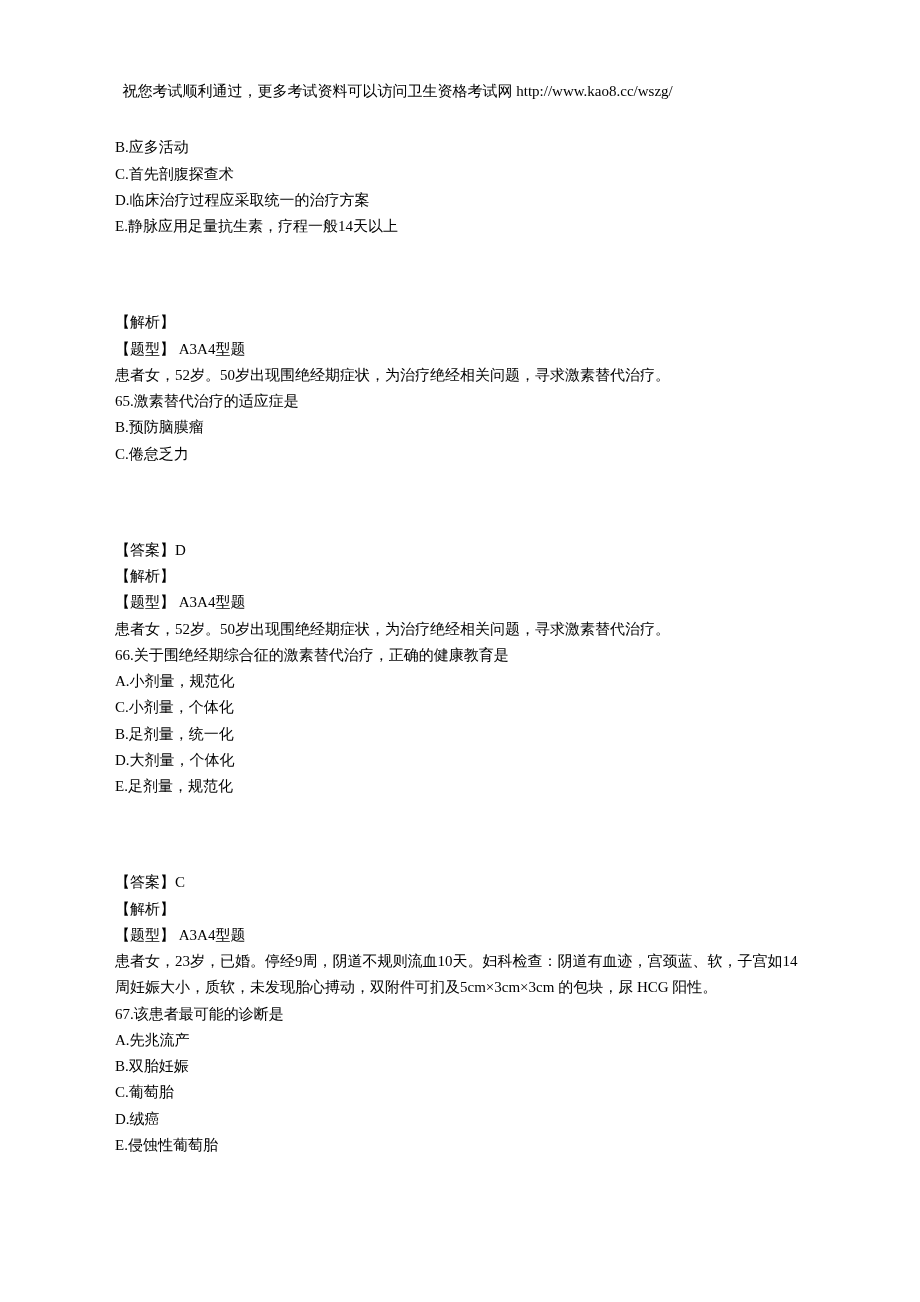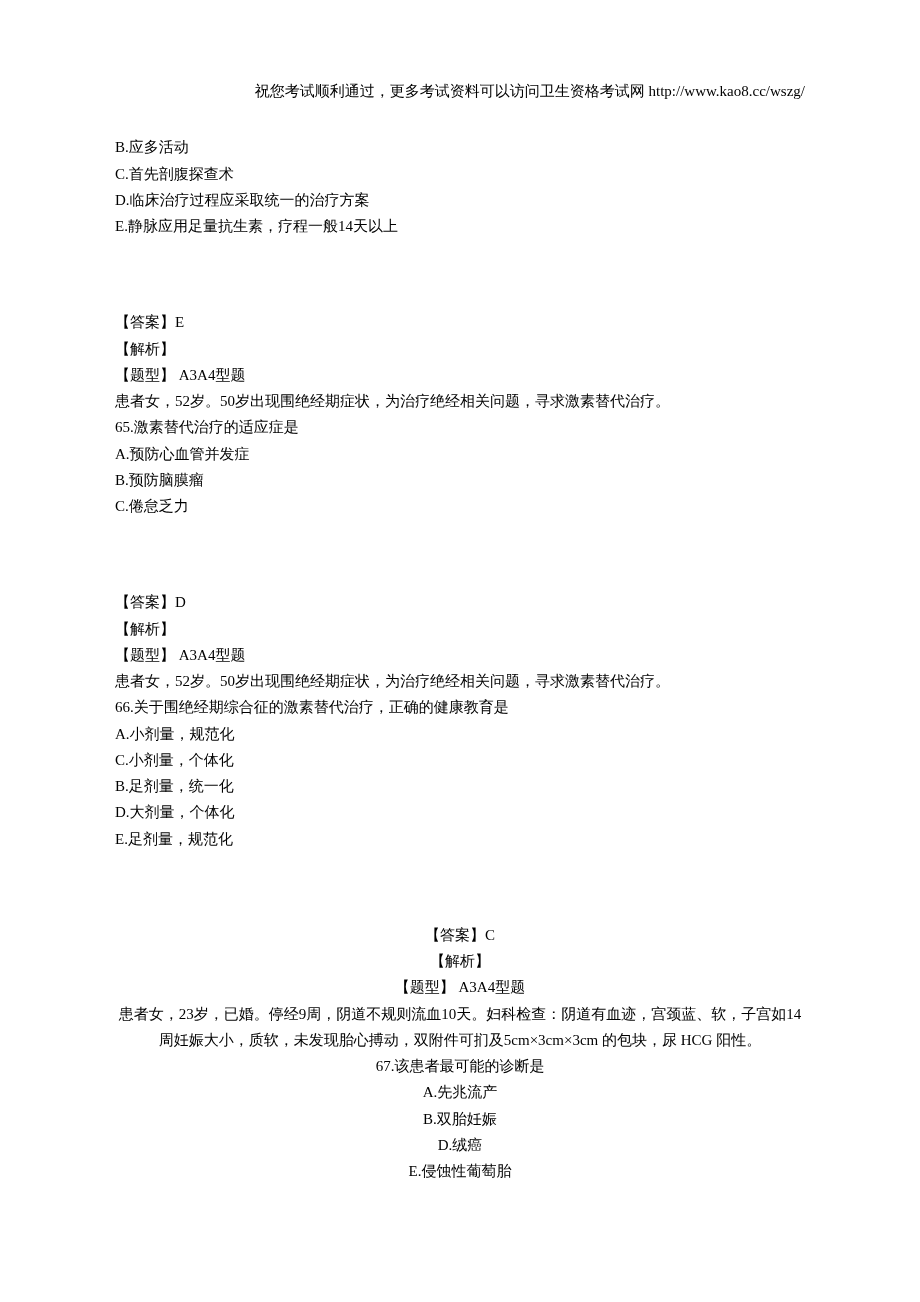--- a/index.html
+++ b/index.html
@@ -13,54 +13,50 @@
       background: #ffffff;
       font-family: "SimSun", "宋体", serif;
       font-size: 15px;
       color: #000000;
       line-height: 1.75;
       padding: 78px 115px 60px 115px;
     }
     .header {
       margin-bottom: 30px;
       text-indent: 0.5em;
-      text-align: right;
     }
     .section {
       margin-bottom: 70px;
     }
     .section:last-of-type {
       margin-bottom: 56px;
-      text-align: center;
     }
     .line {
       display: block;
     }
   </style>
 </head>
 <body>
 
 <div class="header">
   <span>祝您考试顺利通过，更多考试资料可以访问卫生资格考试网 http://www.kao8.cc/wszg/</span>
 </div>
 
 <div class="section">
   <span class="line">B.应多活动</span>
   <span class="line">C.首先剖腹探查术</span>
   <span class="line">D.临床治疗过程应采取统一的治疗方案</span>
   <span class="line">E.静脉应用足量抗生素，疗程一般14天以上</span>
 </div>
 
 <div class="section">
-  <span class="line">【答案】E</span>
   <span class="line">【解析】</span>
   <span class="line">【题型】 A3A4型题</span>
   <span class="line">患者女，52岁。50岁出现围绝经期症状，为治疗绝经相关问题，寻求激素替代治疗。</span>
   <span class="line">65.激素替代治疗的适应症是</span>
-  <span class="line">A.预防心血管并发症</span>
   <span class="line">B.预防脑膜瘤</span>
   <span class="line">C.倦怠乏力</span>
 </div>
 
 <div class="section">
   <span class="line">【答案】D</span>
   <span class="line">【解析】</span>
   <span class="line">【题型】 A3A4型题</span>
   <span class="line">患者女，52岁。50岁出现围绝经期症状，为治疗绝经相关问题，寻求激素替代治疗。</span>
   <span class="line">66.关于围绝经期综合征的激素替代治疗，正确的健康教育是</span>
@@ -72,15 +68,16 @@
 </div>
 
 <div class="section">
   <span class="line">【答案】C</span>
   <span class="line">【解析】</span>
   <span class="line">【题型】 A3A4型题</span>
   <span class="line">患者女，23岁，已婚。停经9周，阴道不规则流血10天。妇科检查：阴道有血迹，宫颈蓝、软，子宫如14周妊娠大小，质软，未发现胎心搏动，双附件可扪及5cm×3cm×3cm 的包块，尿 HCG 阳性。</span>
   <span class="line">67.该患者最可能的诊断是</span>
   <span class="line">A.先兆流产</span>
   <span class="line">B.双胎妊娠</span>
+  <span class="line">C.葡萄胎</span>
   <span class="line">D.绒癌</span>
   <span class="line">E.侵蚀性葡萄胎</span>
 </div>
 
 </body></html>

